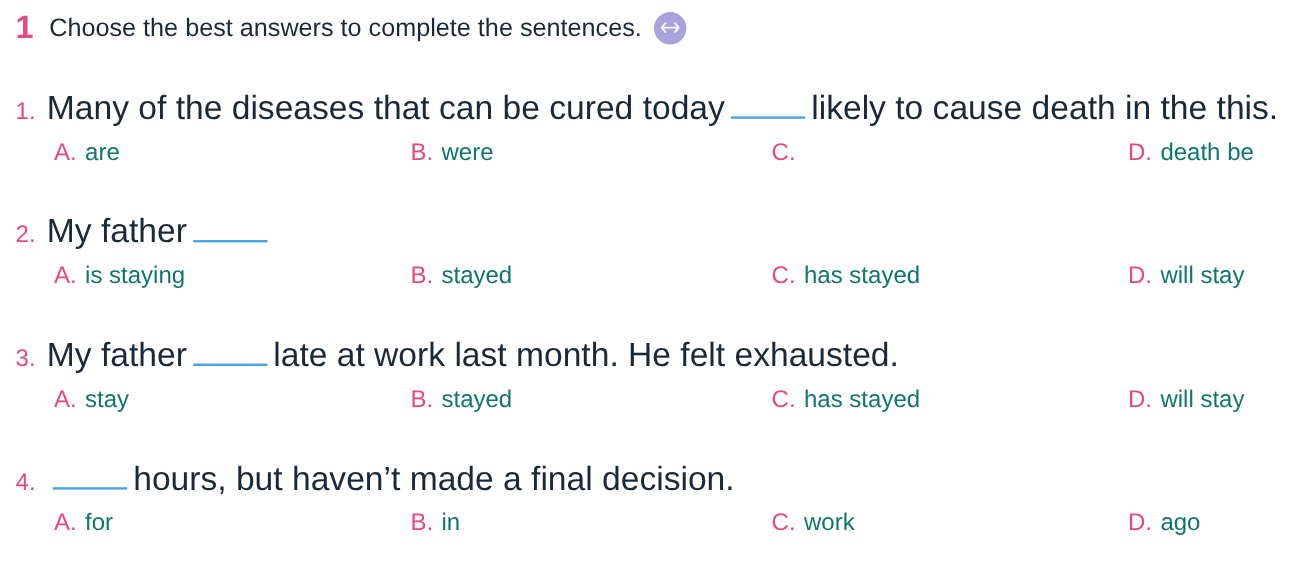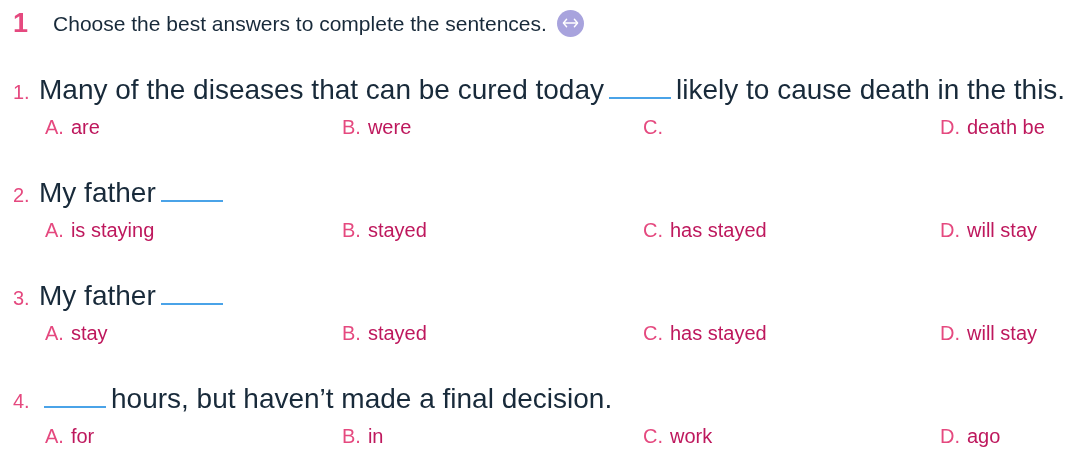--- a/index.html
+++ b/index.html
@@ -30,21 +30,21 @@
     font-size: 27px;
     font-weight: bold;
     color: #e5497f;
     margin-left: 13px;
     line-height: 1;
     letter-spacing: 0;
   }
   .header-title {
     font-size: 21px;
     color: #182a3a;
-    margin-left: 25px;
+    margin-left: 13px;
     line-height: 1;
     white-space: nowrap;
   }
   .header-icon {
     width: 27px;
     height: 27px;
     border-radius: 50%;
     background: #a8a3dd;
     margin-left: 10px;
     display: flex;
@@ -109,21 +109,21 @@
   .opt-c { left: 643px; }
   .opt-d { left: 940px; }
 
   .opt-letter {
     color: #e5497f;
     font-size: 20px;
     margin-right: 7px;
   }
   .opt-text {
     font-size: 20px;
-    color: #be185d;
+    color: #0f766e;
   }
 </style>
 </head>
 <body>
 
 <div class="header">
   <span class="header-number">1</span>
   <span class="header-title">Choose the best answers to complete the sentences.</span>
   <span class="header-icon">
     <svg width="17" height="10" viewBox="0 0 17 10" aria-hidden="true">
@@ -184,20 +184,21 @@
       <span class="opt-text">will stay</span>
     </div>
   </div>
 </div>
 
 <div class="question-block q3">
   <div class="q-line">
     <span class="q-num">3.</span>
     <span class="q-text">My father</span>
     <span class="blank"></span>
+    <span class="q-text">late at work last month. He felt exhausted.</span>
   </div>
   <div class="options">
     <div class="option opt-a">
       <span class="opt-letter">A.</span>
       <span class="opt-text">stay</span>
     </div>
     <div class="option opt-b">
       <span class="opt-letter">B.</span>
       <span class="opt-text">stayed</span>
     </div>

